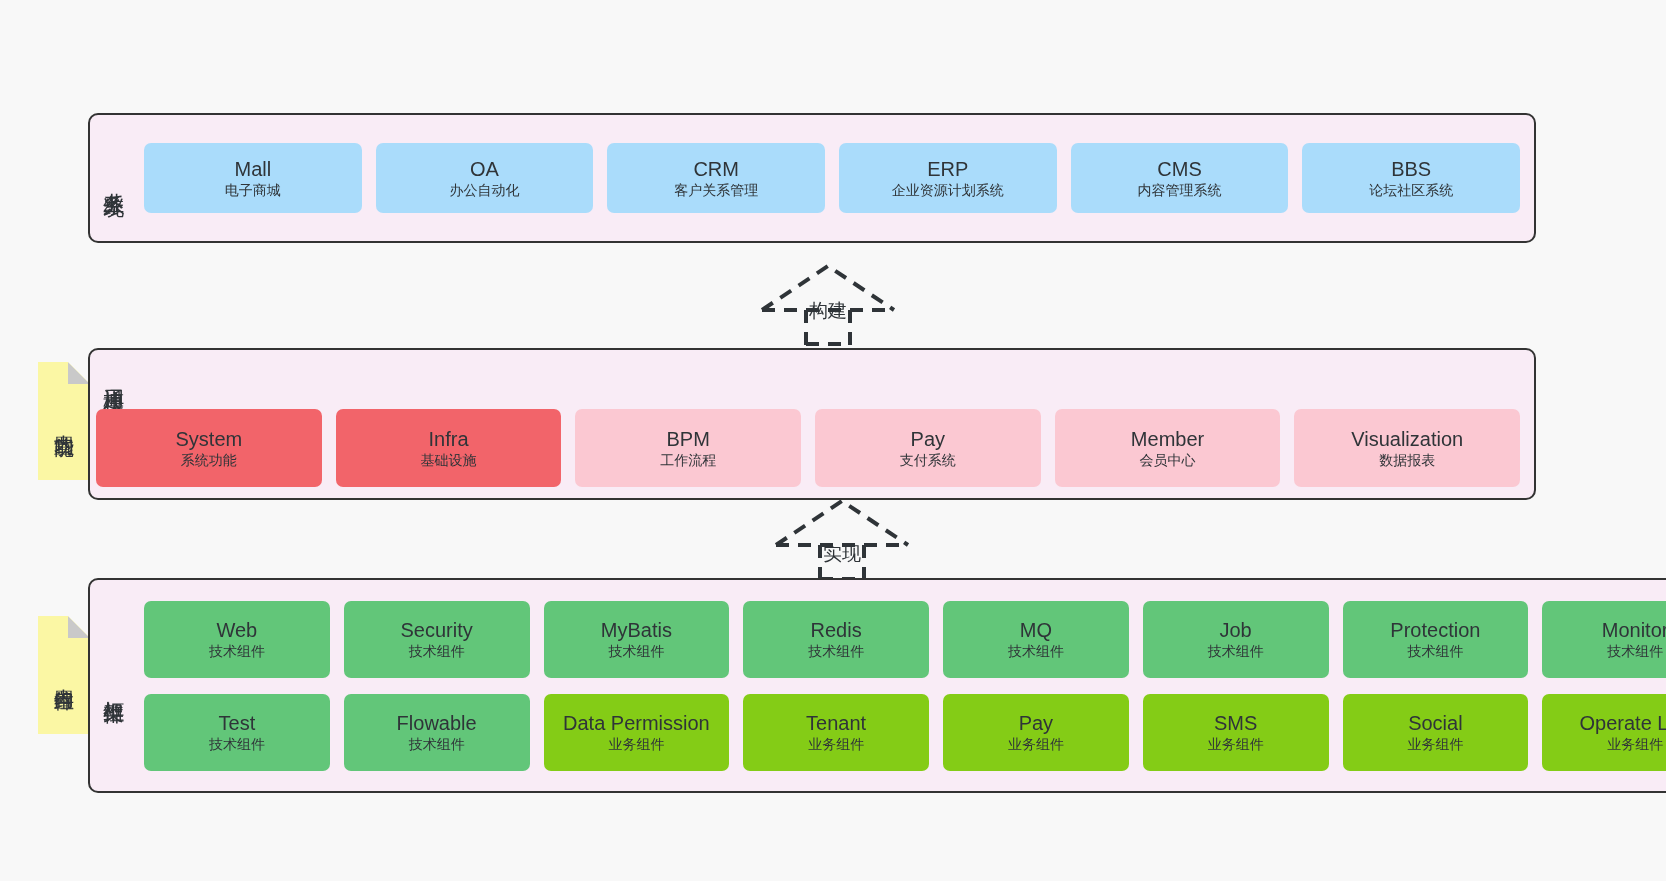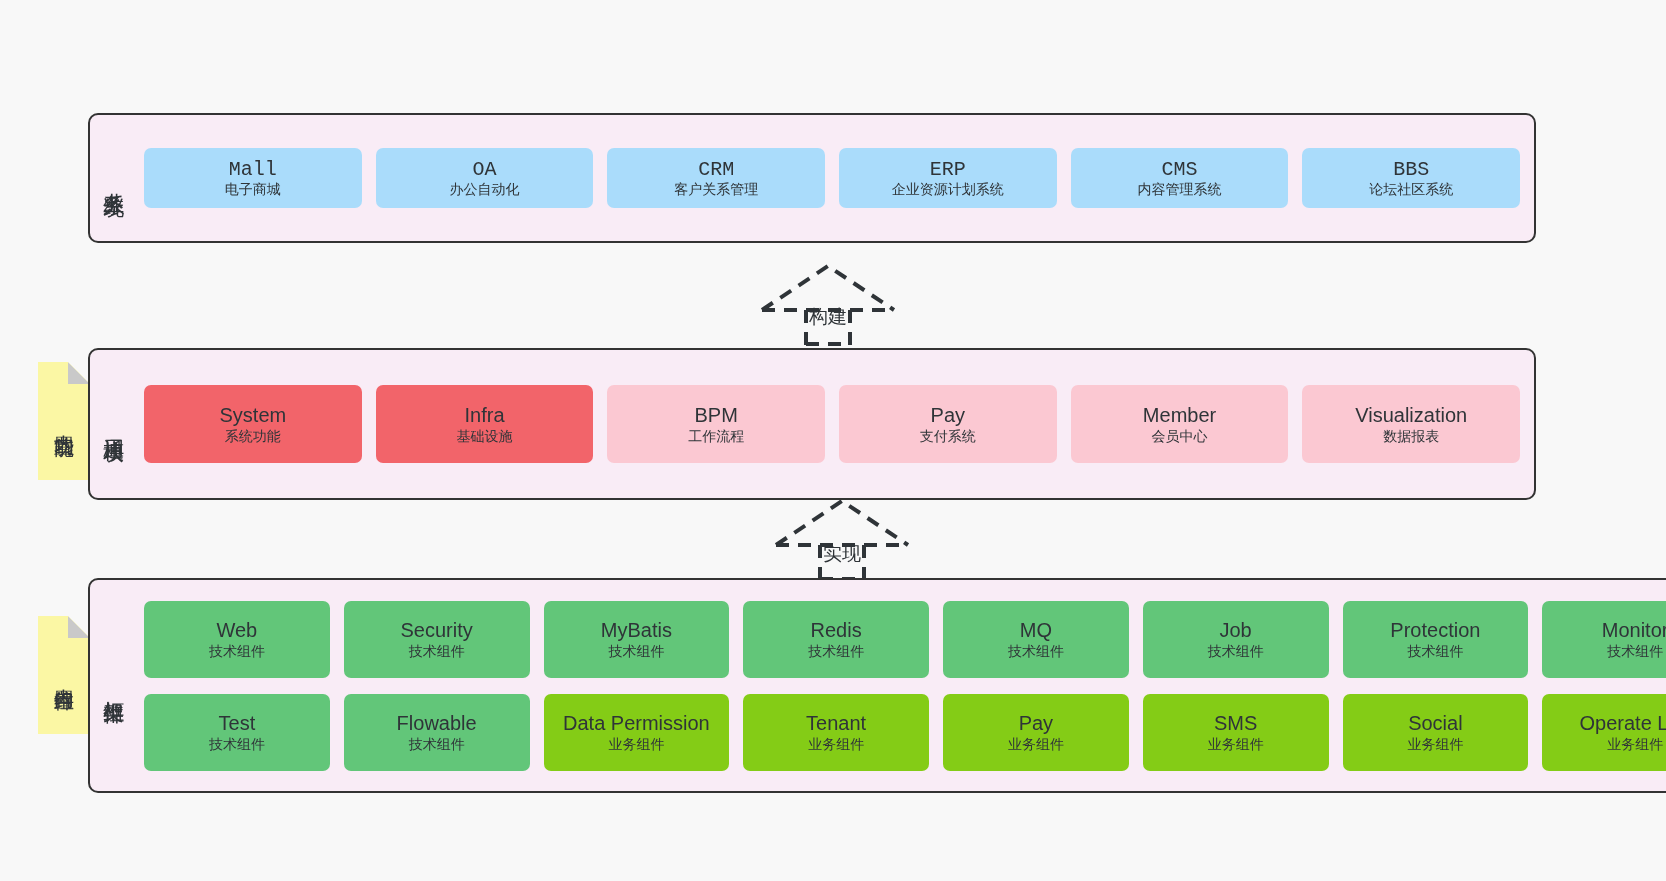--- a/index.html
+++ b/index.html
@@ -137,21 +137,21 @@
   }
 </style>
 </head>
 <body>
 
 <div id="canvas">
 
   <div class="layer" id="layer-business" style="left:88px; top:113px; width:1448px; height:130px;">
     <div class="layer-title">业务系统</div>
     <div class="layer-body">
-      <div class="card-row" style="height:60px;font-family:Liberation Mono, monospace;">
+      <div class="card-row" style="height:70px;">
         <div class="card blue">
           <span class="en">Mall</span>
           <span class="cn">电子商城</span>
         </div>
         <div class="card blue">
           <span class="en">OA</span>
           <span class="cn">办公自动化</span>
         </div>
         <div class="card blue">
           <span class="en">CRM</span>
@@ -176,29 +176,29 @@
   <div class="connector" style="left:758px; top:262px; width:140px; height:84px;">
     <svg width="140" height="84" viewBox="0 0 140 84" fill="none">
 
       <path d="M 4 48 L 70 4 L 136 48" stroke="#2f3438" stroke-width="4" stroke-dasharray="13 9" stroke-linecap="butt" fill="none"></path>
       <path d="M 4 48 L 136 48" stroke="#2f3438" stroke-width="4" stroke-dasharray="13 9" stroke-linecap="butt" fill="none"></path>
 
       <path d="M 48 48 L 48 84" stroke="#2f3438" stroke-width="4" stroke-dasharray="13 9" fill="none"></path>
       <path d="M 92 48 L 92 84" stroke="#2f3438" stroke-width="4" stroke-dasharray="13 9" fill="none"></path>
       <path d="M 48 82 L 92 82" stroke="#2f3438" stroke-width="4" stroke-dasharray="13 9" fill="none"></path>
     </svg>
-    <span class="conn-label" style="top:36px;margin-top:6px;">构建</span>
+    <span class="conn-label" style="top:36px;">构建</span>
   </div>
 
   <div class="sticky" style="left:38px; top:362px; width:52px; height:118px;">
     <span class="fold"></span>
     <span>内置功能</span>
   </div>
 
-  <div class="layer" id="layer-common" style="left:88px; top:348px; width:1448px; height:152px;">
+  <div class="layer" id="layer-common" style="left:88px; top:348px; width:1448px; height:152px;flex-direction:column;">
     <div class="layer-title">通用模块</div>
     <div class="layer-body">
       <div class="card-row" style="height:78px;">
         <div class="card red">
           <span class="en">System</span>
           <span class="cn">系统功能</span>
         </div>
         <div class="card red">
           <span class="en">Infra</span>
           <span class="cn">基础设施</span>

